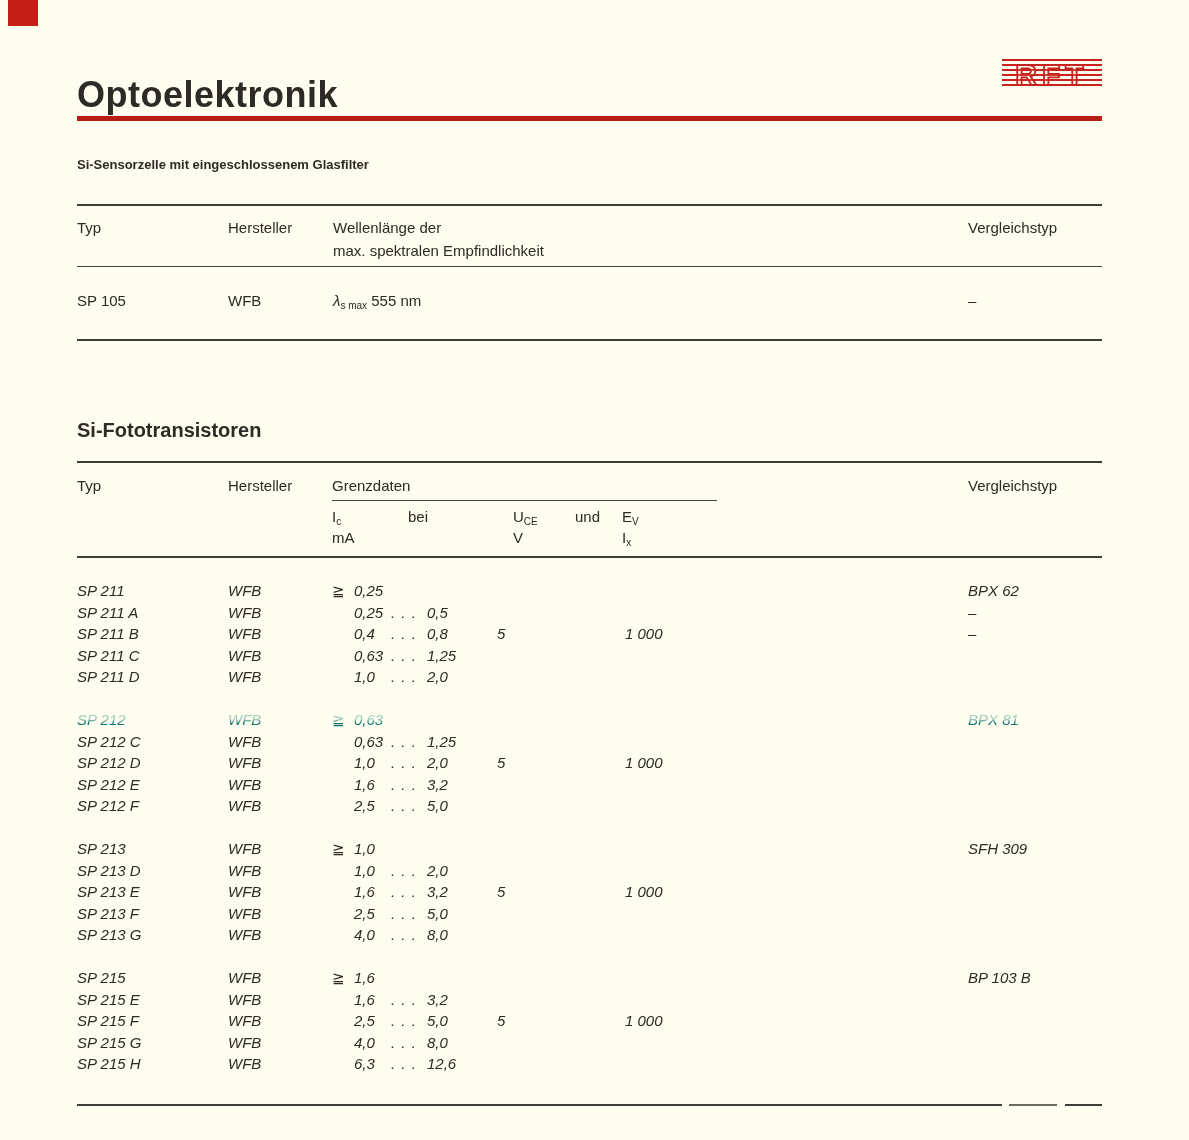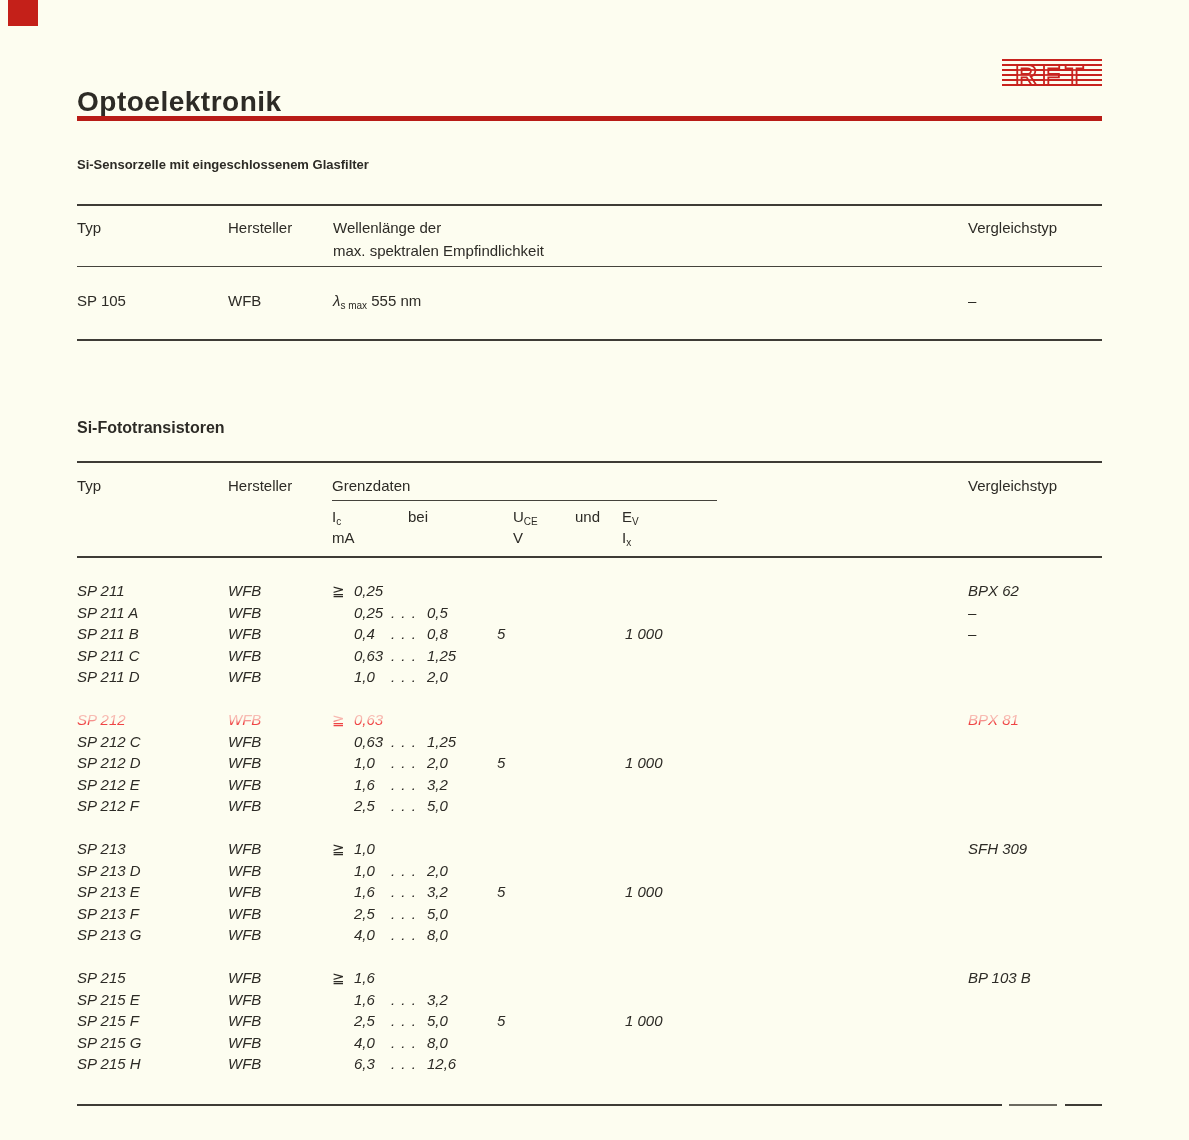--- a/index.html
+++ b/index.html
@@ -11,29 +11,29 @@
     position:relative;
     overflow:hidden;
   }
   .abs{position:absolute;}
   .content-x{left:77px;width:1025px;}
 
   
   .corner-mark{left:8px;top:0;width:30px;height:26px;background:#c42019;}
 
   
-  .page-title{top:74px;font-size:28px;font-weight:bold;letter-spacing:0.5px;margin-top:12px;}
+  .page-title{top:74px;font-size:36px;font-weight:bold;letter-spacing:0.5px;}
   .red-rule{top:116px;height:5px;background:#b81c17;}
 
   
   .logo{left:1000px;top:52px;width:104px;height:44px;}
 
   
   .sec1-heading{top:157px;font-size:13px;font-weight:bold;}
-  .sec2-heading{top:419px;font-size:16px;font-weight:bold;}
+  .sec2-heading{top:419px;font-size:20px;font-weight:bold;}
 
   .hrule{height:2px;background:#3e3c36;}
   .hrule.thin{height:1px;background:#45433c;}
 
   
   .t1-top{top:204px;}
   .t1-mid{top:266px;}
   .t1-bot{top:339px;}
   .t1-header{top:216px;font-size:15px;line-height:23px;}
   .t1-row{top:292px;font-size:15px;}
@@ -67,21 +67,21 @@
     grid-template-columns:151px 104px 165px 125px 346px 134px;
     height:21.6px;
     align-items:start;
     white-space:nowrap;
   }
   .cell-ev{padding-left:3px;}
   .ic-prefix{display:inline-block;width:22px;}
   .ic-lo{display:inline-block;width:37px;}
   .ic-dots{display:inline-block;width:36px;letter-spacing:1px;}
   .defect{
-    color:#ef4444;
+    color:#0f766e;
     -webkit-mask-image:linear-gradient(to bottom,rgba(0,0,0,0.3) 0%,rgba(0,0,0,0.4) 38%,#000 55%);
     mask-image:linear-gradient(to bottom,rgba(0,0,0,0.3) 0%,rgba(0,0,0,0.4) 38%,#000 55%);
   }
 
   
   .bottom-rule{top:1104px;}
   .bottom-rule .seg1{position:absolute;left:0;top:0;height:2px;width:925px;background:#3e3c36;}
   .bottom-rule .seg2{position:absolute;left:932px;top:0;height:2px;width:48px;background:#6b6960;}
   .bottom-rule .seg3{position:absolute;left:988px;top:0;height:2px;width:37px;background:#3e3c36;}
 </style>

